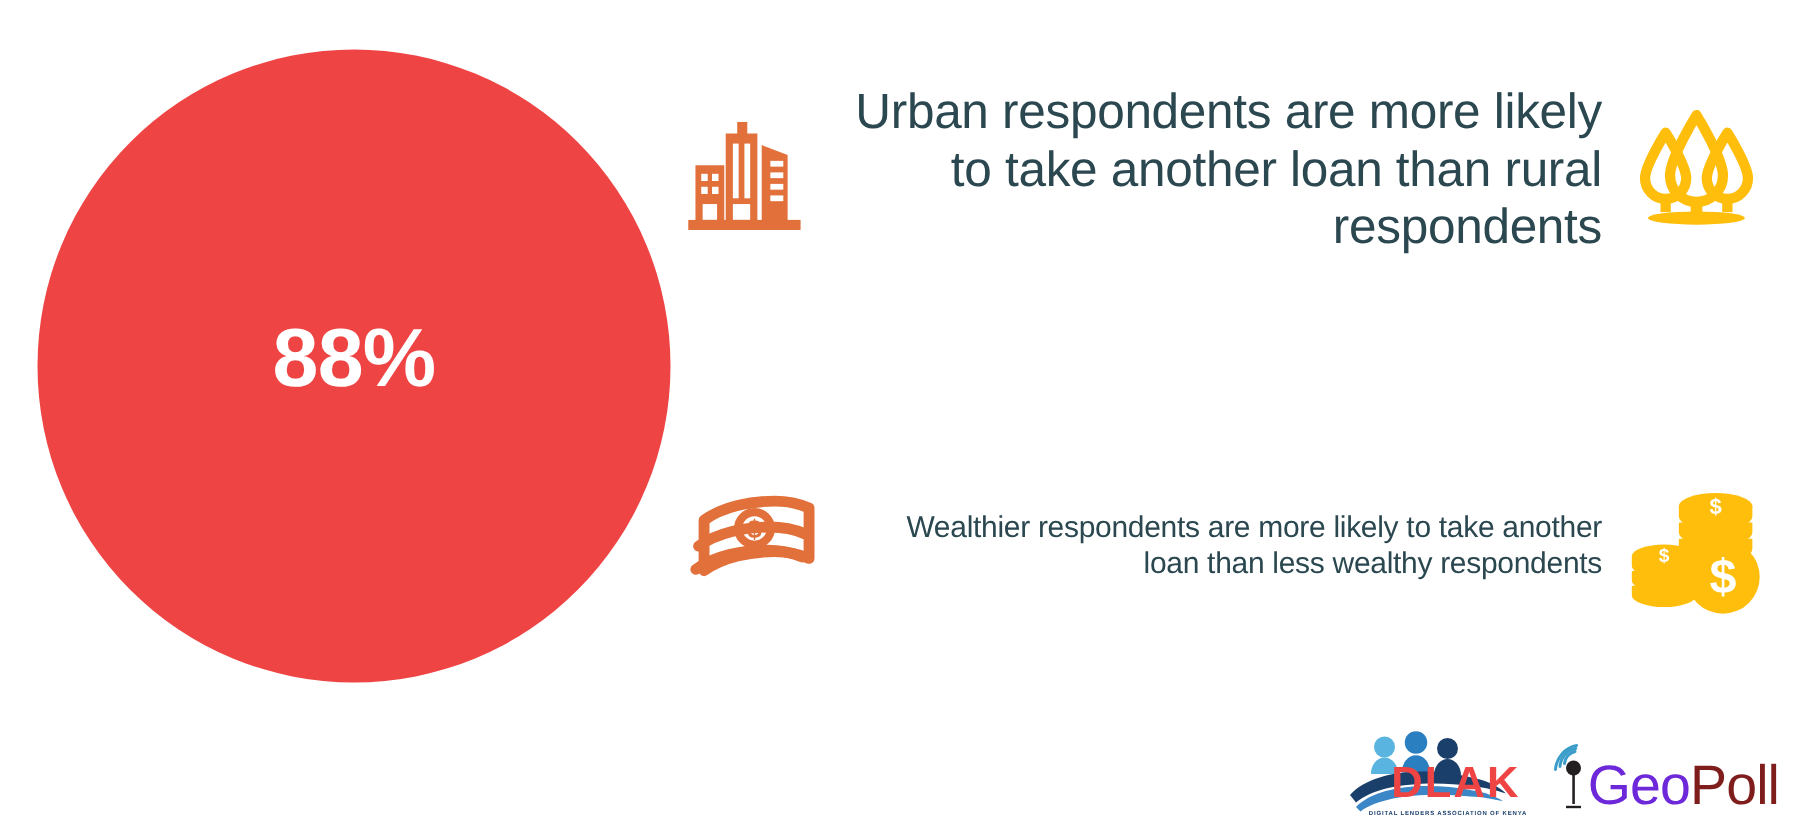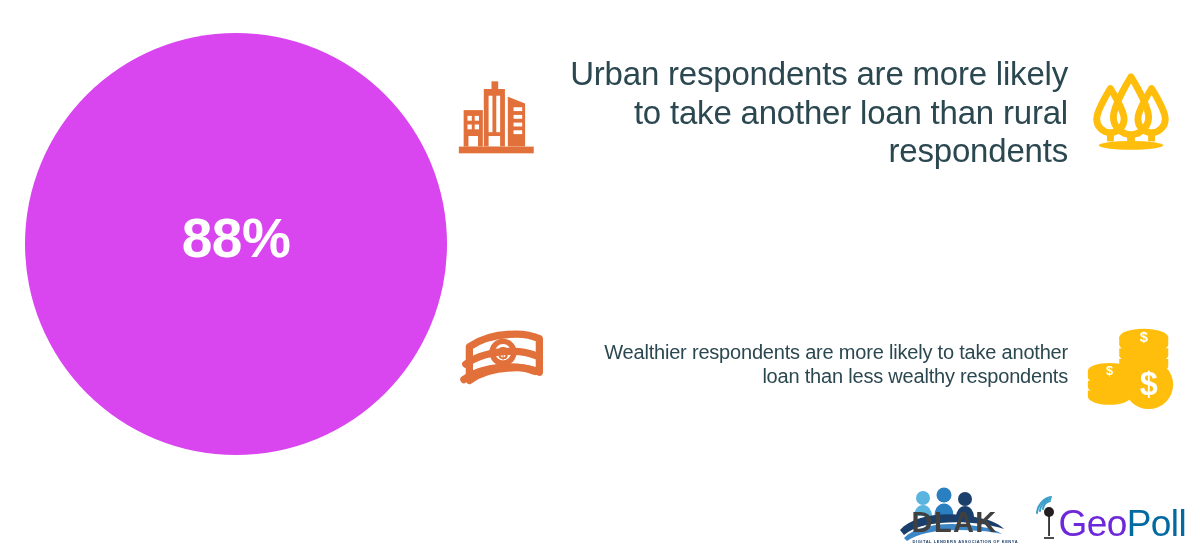--- a/index.html
+++ b/index.html
@@ -21,21 +21,21 @@
   }
 
   
   .stat-circle {
     position: absolute;
     left: 25px;
     top: 33px;
     width: 422px;
     height: 422px;
     border-radius: 50%;
-    background: #d946ef;
+    background: #ef4444;
     display: flex;
     flex-direction: column;
     justify-content: center;
     text-align: center;
     padding: 0 34px;
   }
 
   .stat-value {
     font-size: 55px;
     font-weight: 700;
@@ -97,25 +97,25 @@
   }
 
   .dlak-logo {
     position: relative;
     width: 122px;
     height: 62px;
   }
 
   .dlak-wordmark {
     position: absolute;
-    left: 14px;
+    left: 30px;
     bottom: 11px;
     font-size: 29px;
     font-weight: 700;
-    color: #404040;
+    color: #ef4444;
     letter-spacing: 1.4px;
     line-height: 1;
   }
 
   .dlak-tagline {
     position: absolute;
     left: 15px;
     bottom: 4px;
     font-size: 4.0px;
     font-weight: 700;
@@ -133,21 +133,21 @@
   }
 
   .geopoll-wordmark {
     font-size: 37px;
     font-weight: 400;
     line-height: 1;
     letter-spacing: -0.6px;
   }
 
   .geopoll-geo  { color: #6d28d9; }
-  .geopoll-poll { color: #0369a1; }
+  .geopoll-poll { color: #7f1d1d; }
 </style>
 </head>
 <body>
 
 <div class="infographic">
 
   <div class="stat-circle">
     <div class="stat-value">88%</div>
   </div>
 

